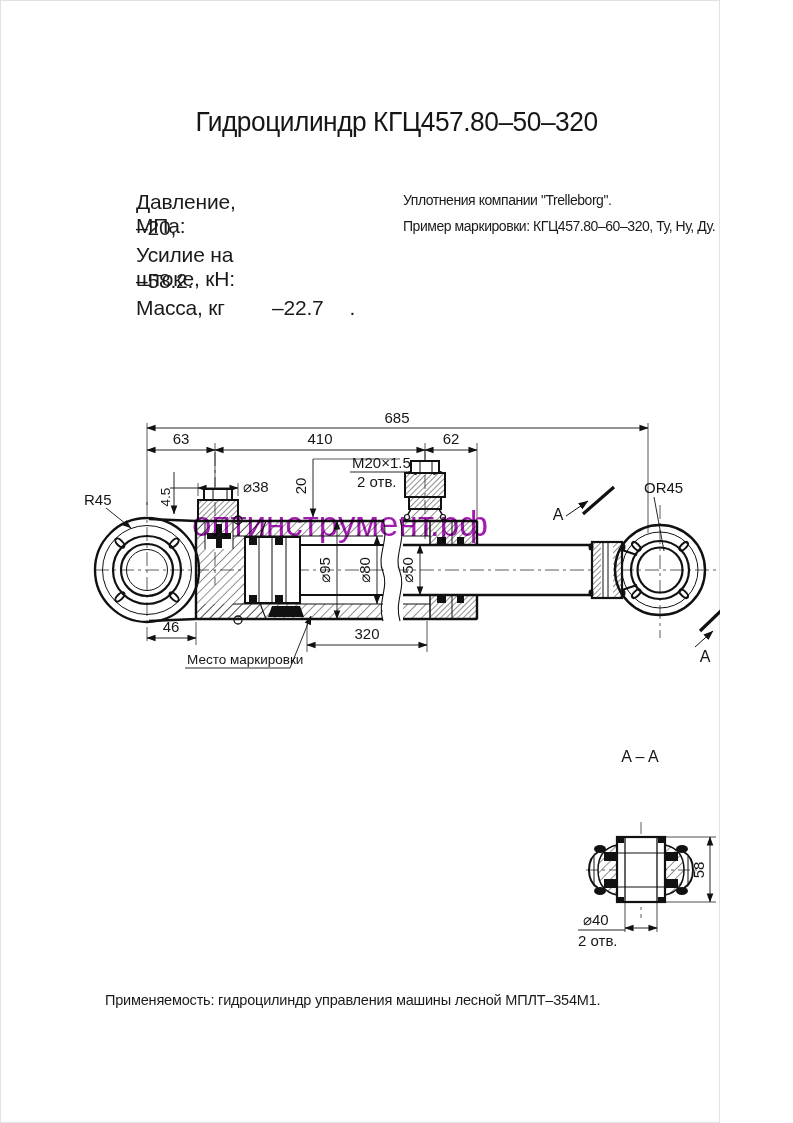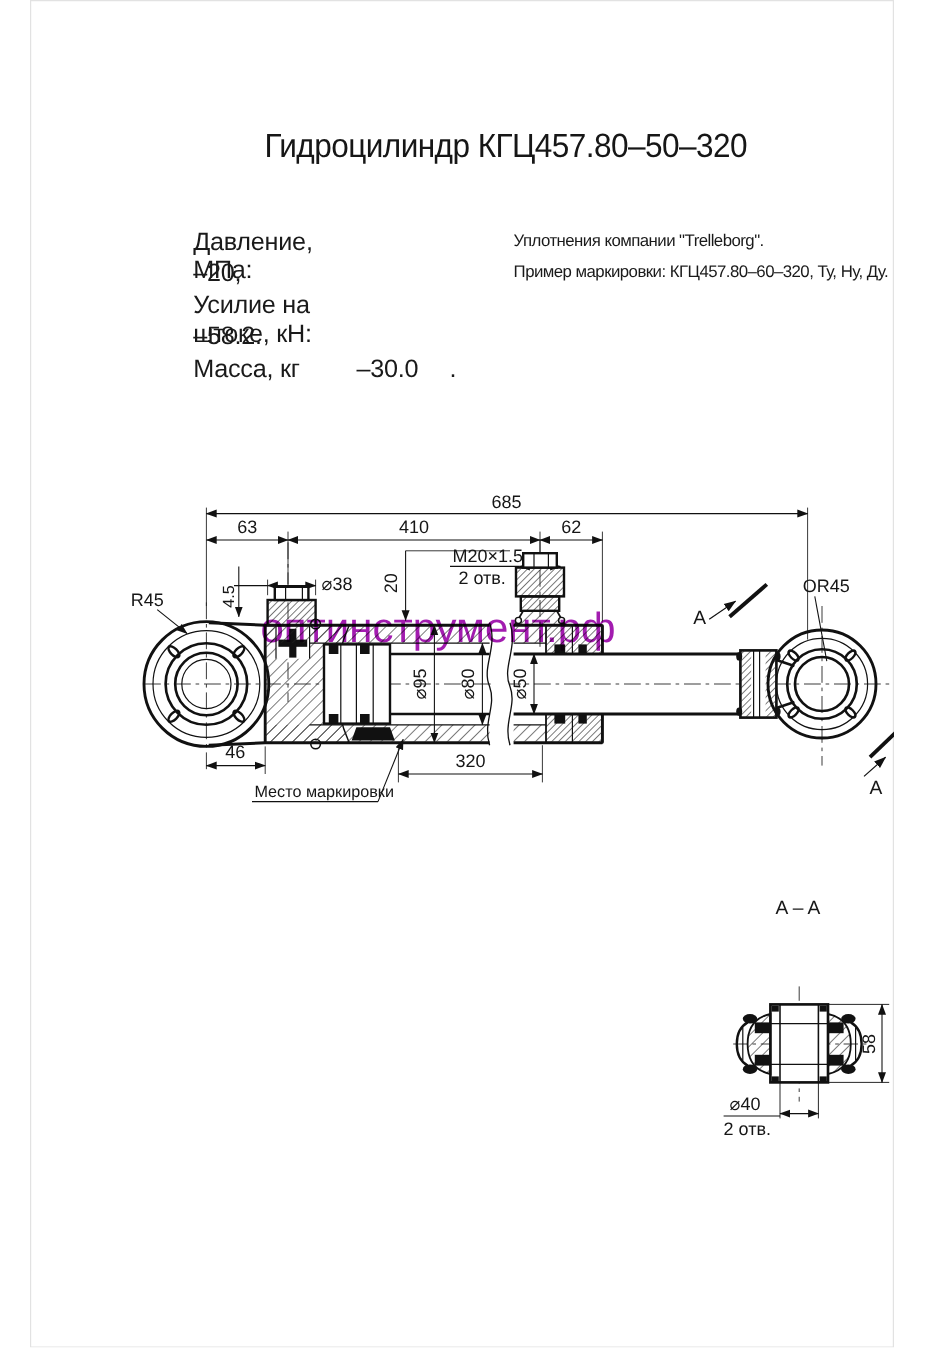--- a/index.html
+++ b/index.html
@@ -1,18 +1,18 @@
 <!DOCTYPE html>
 <html><head>
 <meta charset="utf-8">
 <style>
   html,body{margin:0;padding:0;background:#fff;}
   #page{position:relative;width:720px;height:1123px;background:#ffffff;overflow:hidden;
         font-family:"Liberation Sans",sans-serif;color:#1a1a1a;
-        box-shadow:inset 0 0 0 1px #e2e2e2;margin-left:25px;}
+        box-shadow:inset 0 0 0 1px #e2e2e2;}
   .abs{position:absolute;}
   #title{left:0;top:106px;width:793px;text-align:center;font-size:28px;letter-spacing:-0.5px;
          transform:scaleX(.94);color:#161616;}
   #specs{left:136px;top:190px;width:290px;font-size:21px;letter-spacing:-0.2px;}
   .spec-row{display:flex;height:26.4px;}
   .spec-label{width:136px;flex:0 0 136px;}
   .spec-suffix{margin-left:26px;}
   #notes{left:403px;top:187px;width:340px;font-size:14px;letter-spacing:-0.45px;line-height:26px;}
   #watermark{left:192px;top:504px;width:480px;font-size:35px;font-weight:400;
              color:#a21caf;letter-spacing:0px;mix-blend-mode:multiply;z-index:6;}
@@ -40,21 +40,21 @@
       </div>
     <div class="spec-row">
         <span class="spec-label">Усилие на штоке, кН:</span>
         <span></span>
       </div>
     <div class="spec-row">
         <span>–58.2.</span>
       </div>
     <div class="spec-row">
         <span class="spec-label">Масса, кг</span>
-        <span>–30.0</span>
+        <span>–22.7</span>
         <span class="spec-suffix">.</span>
       </div>
   </div>
 
   <div id="notes" class="abs">
     <div>Уплотнения компании "Trelleborg".</div>
     <div>Пример маркировки: КГЦ457.80–60–320, Ту, Ну, Ду.</div>
   </div>
 
   <svg class="abs" style="left:75px;top:408px;" width="680" height="262" viewBox="75 408 680 262">
@@ -301,14 +301,15 @@
       <path d="M625,902 V932" stroke-width="0.75"></path>
       <path d="M657,902 V932" stroke-width="0.75"></path>
       <path d="M625,928 H657" marker-start="url(#ar)" marker-end="url(#ar)"></path>
       <path d="M578,930 H625"></path>
     </g>
     <text class="dimtxt" transform="translate(704 870) rotate(-90)" text-anchor="middle">58</text>
     <text class="dimtxt" x="583" y="925" text-anchor="start">⌀40</text>
     <text class="dimtxt" x="578" y="946" text-anchor="start">2 отв.</text>
   </svg>
 
+  <div id="footer" class="abs">Применяемость: гидроцилиндр управления машины лесной МПЛТ–354М1.</div>
 
 </div>
 
 </body></html>

